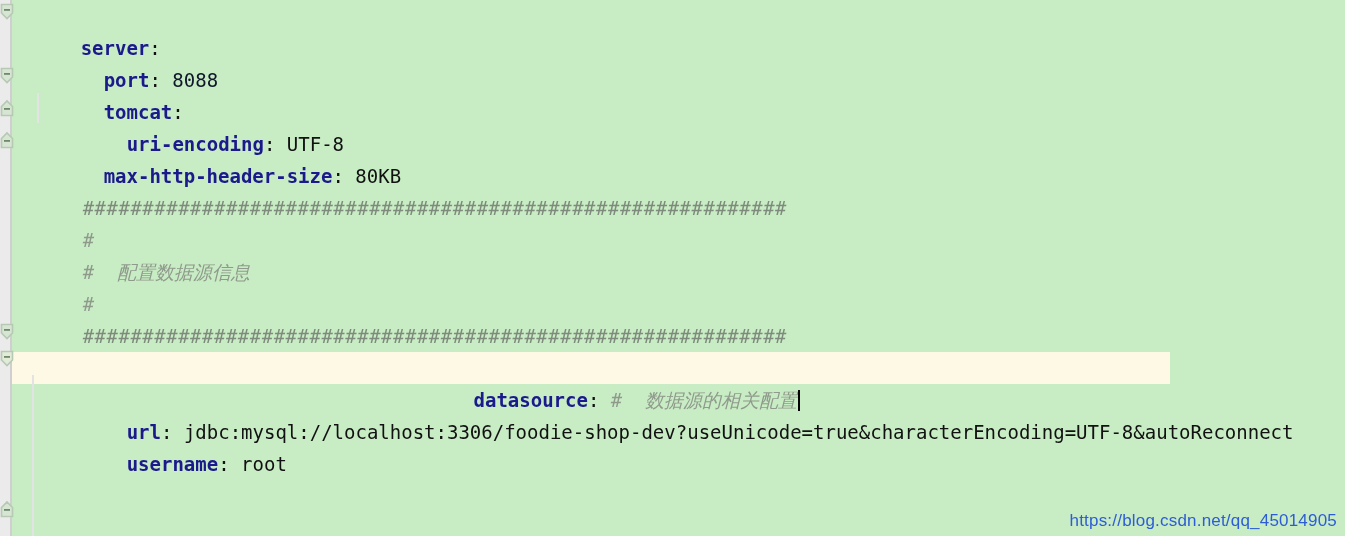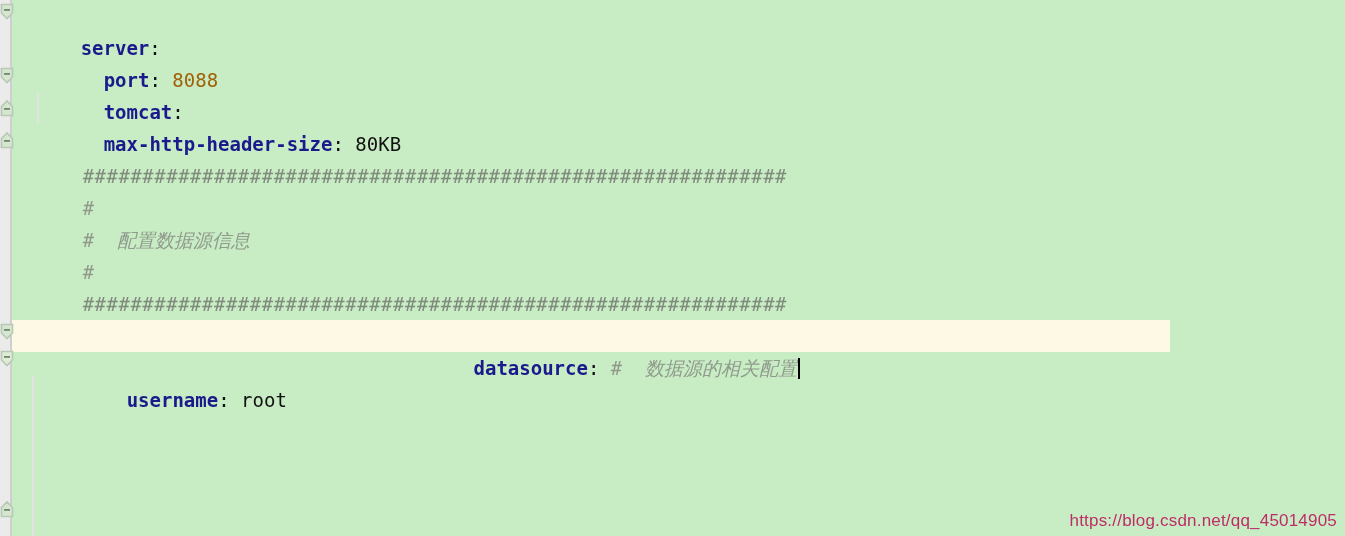--- a/index.html
+++ b/index.html
@@ -77,21 +77,21 @@
   .ind { display: inline-block; }
 
   .key {
     color: #1a1a8c;
     font-weight: bold;
   }
   .val {
     color: #111111;
   }
   .num {
-    color: #a16207;
+    color: #0f172a;
   }
   .cmt {
     color: #8f9a8c;
     font-style: italic;
   }
   .cmt-sep {
     color: #7e8a7c;
     font-style: italic;
     letter-spacing: 0.5px;
   }
@@ -114,21 +114,21 @@
     margin-left: 1px;
   }
 
   
   #watermark {
     position: absolute;
     right: 8px;
     bottom: 5px;
     font-family: "Liberation Sans", sans-serif;
     font-size: 17px;
-    color: #be185d;
+    color: #1d4ed8;
     opacity: 0.9;
     z-index: 5;
     white-space: nowrap;
     letter-spacing: 0.2px;
   }
 </style>
 </head>
 <body>
 
 <div id="editor">
@@ -189,20 +189,23 @@
     </div>
 
     <div class="line">
       <span class="ind" style="width:23px"></span><span class="key">port</span><span class="val">:</span><span class="val"> </span><span class="num">8088</span>
     </div>
 
     <div class="line">
       <span class="ind" style="width:23px"></span><span class="key">tomcat</span><span class="val">:</span>
     </div>
 
+    <div class="line">
+      <span class="ind" style="width:46px"></span><span class="key">uri-encoding</span><span class="val">:</span><span class="val"> </span><span class="val">UTF-8</span>
+    </div>
 
     <div class="line">
       <span class="ind" style="width:23px"></span><span class="key">max-http-header-size</span><span class="val">:</span><span class="val"> </span><span class="val">80KB</span>
     </div>
 
     <div class="line">
       <span class="ind" style="width:2px"></span><span class="cmt-sep">###########################################################</span>
     </div>
 
     <div class="line">
@@ -224,20 +227,23 @@
     <div class="line">
       <span class="key">spring</span><span class="val">:</span>
     </div>
 
     <div class="line current">
       <span class="ind" style="width:23px"></span><span class="key">datasource</span><span class="val">:</span><span class="val"> </span><span class="cmt">#  数据源的相关配置</span><span class="caret"></span>
     </div>
 
 
 
+    <div class="line">
+      <span class="ind" style="width:46px"></span><span class="key">url</span><span class="val">:</span><span class="val"> </span><span class="val">jdbc:mysql://localhost:3306/foodie-shop-dev?useUnicode=true&amp;characterEncoding=UTF-8&amp;autoReconnect</span>
+    </div>
 
     <div class="line">
       <span class="ind" style="width:46px"></span><span class="key">username</span><span class="val">:</span><span class="val"> </span><span class="val">root</span>
     </div>
 
     <div class="line">
       <span class="ind" style="width:46px"></span>
     </div>
 
   </div>

